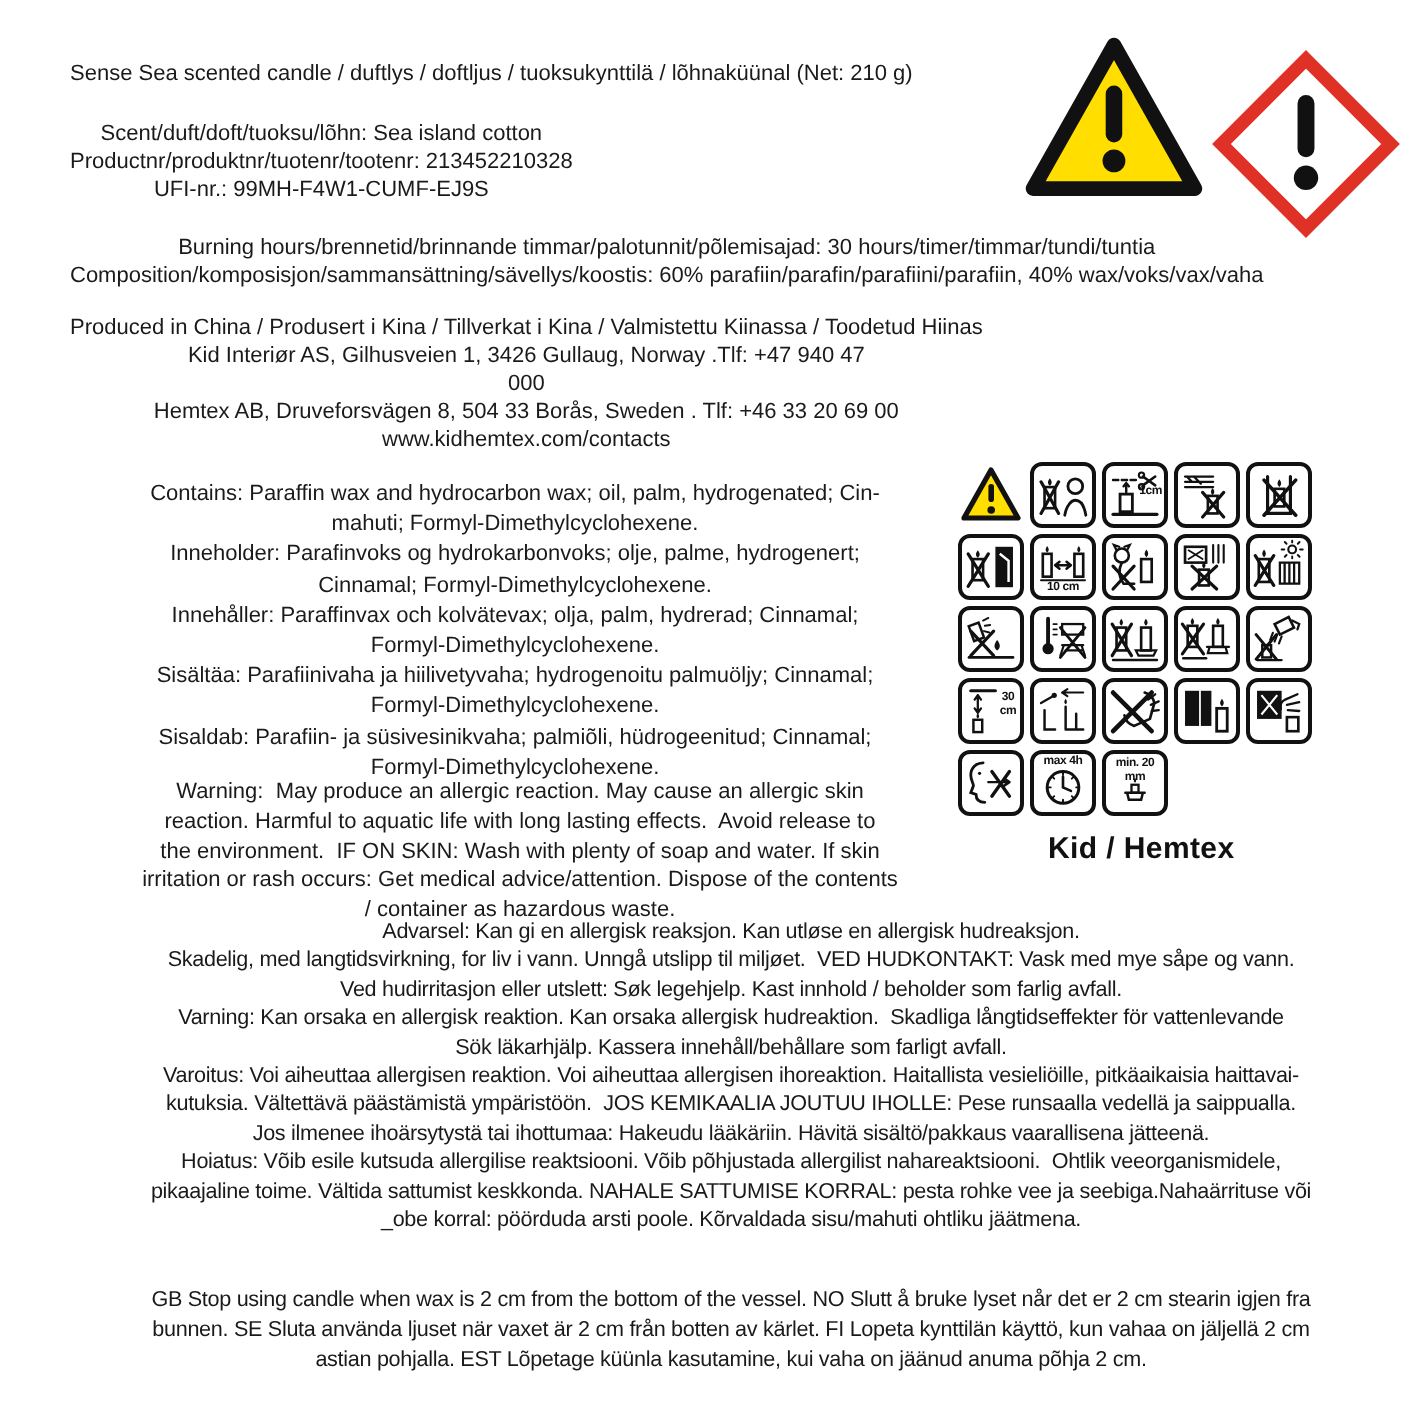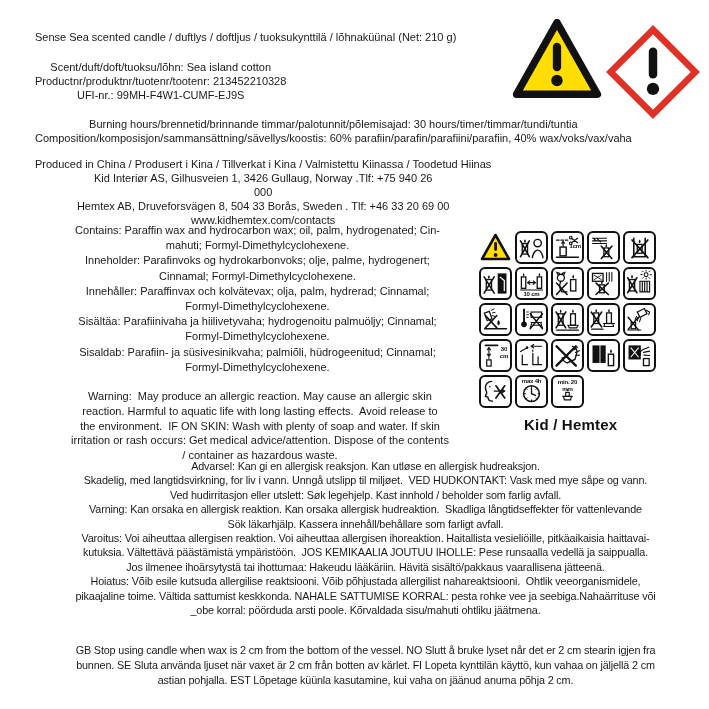--- a/index.html
+++ b/index.html
@@ -46,42 +46,42 @@
       <div class="tline">UFI-nr.: 99MH-F4W1-CUMF-EJ9S</div>
     </div>
 
   <div class="tblock fs11" style="left:35px;top:117px;">
       <div class="tline">Burning hours/brennetid/brinnande timmar/palotunnit/põlemisajad: 30 hours/timer/timmar/tundi/tuntia</div>
       <div class="tline">Composition/komposisjon/sammansättning/sävellys/koostis: 60% parafiin/parafin/parafiini/parafiin, 40% wax/voks/vax/vaha</div>
     </div>
 
   <div class="tblock fs11" style="left:35px;top:157px;">
       <div class="tline">Produced in China / Produsert i Kina / Tillverkat i Kina / Valmistettu Kiinassa / Toodetud Hiinas</div>
-      <div class="tline">Kid Interiør AS, Gilhusveien 1, 3426 Gullaug, Norway .Tlf: +75 940 26</div>
+      <div class="tline">Kid Interiør AS, Gilhusveien 1, 3426 Gullaug, Norway .Tlf: +47 940 47</div>
       <div class="tline">000</div>
       <div class="tline">Hemtex AB, Druveforsvägen 8, 504 33 Borås, Sweden . Tlf: +46 33 20 69 00</div>
       <div class="tline">www.kidhemtex.com/contacts</div>
     </div>
 
   <div class="hazard" style="left:511px;top:17px;width:92px;height:88px;">
     <svg viewBox="0 0 100 92">
       <path d="M50 6 L94 84 L6 84 Z" fill="#FFDE00" stroke="#111" stroke-width="8" stroke-linejoin="round"></path>
       <rect x="45.5" y="28" width="9" height="31" rx="4.5" fill="#111"></rect>
       <circle cx="50" cy="69" r="6.2" fill="#111"></circle>
     </svg>
   </div>
   <div class="hazard" style="left:606px;top:25px;width:94px;height:94px;">
     <svg viewBox="0 0 100 100">
       <path d="M50 5 L95 50 L50 95 L5 50 Z" fill="#ffffff" stroke="#E03127" stroke-width="7" stroke-linejoin="miter"></path>
       <rect x="45.5" y="24" width="9" height="33" rx="4.5" fill="#111"></rect>
       <circle cx="50" cy="68" r="6.5" fill="#111"></circle>
     </svg>
   </div>
 
-  <div class="tblock fs11c" style="left:35px;top:223px;width:445px;">
+  <div class="tblock fs11c" style="left:35px;top:240px;width:445px;">
       <div class="tline">Contains: Paraffin wax and hydrocarbon wax; oil, palm, hydrogenated; Cin-</div>
       <div class="tline">mahuti; Formyl-Dimethylcyclohexene.</div>
       <div class="tline">Inneholder: Parafinvoks og hydrokarbonvoks; olje, palme, hydrogenert;</div>
       <div class="tline">Cinnamal; Formyl-Dimethylcyclohexene.</div>
       <div class="tline">Innehåller: Paraffinvax och kolvätevax; olja, palm, hydrerad; Cinnamal;</div>
       <div class="tline">Formyl-Dimethylcyclohexene.</div>
       <div class="tline">Sisältäa: Parafiinivaha ja hiilivetyvaha; hydrogenoitu palmuöljy; Cinnamal;</div>
       <div class="tline">Formyl-Dimethylcyclohexene.</div>
       <div class="tline">Sisaldab: Parafiin- ja süsivesinikvaha; palmiõli, hüdrogeenitud; Cinnamal;</div>
       <div class="tline">Formyl-Dimethylcyclohexene.</div>

